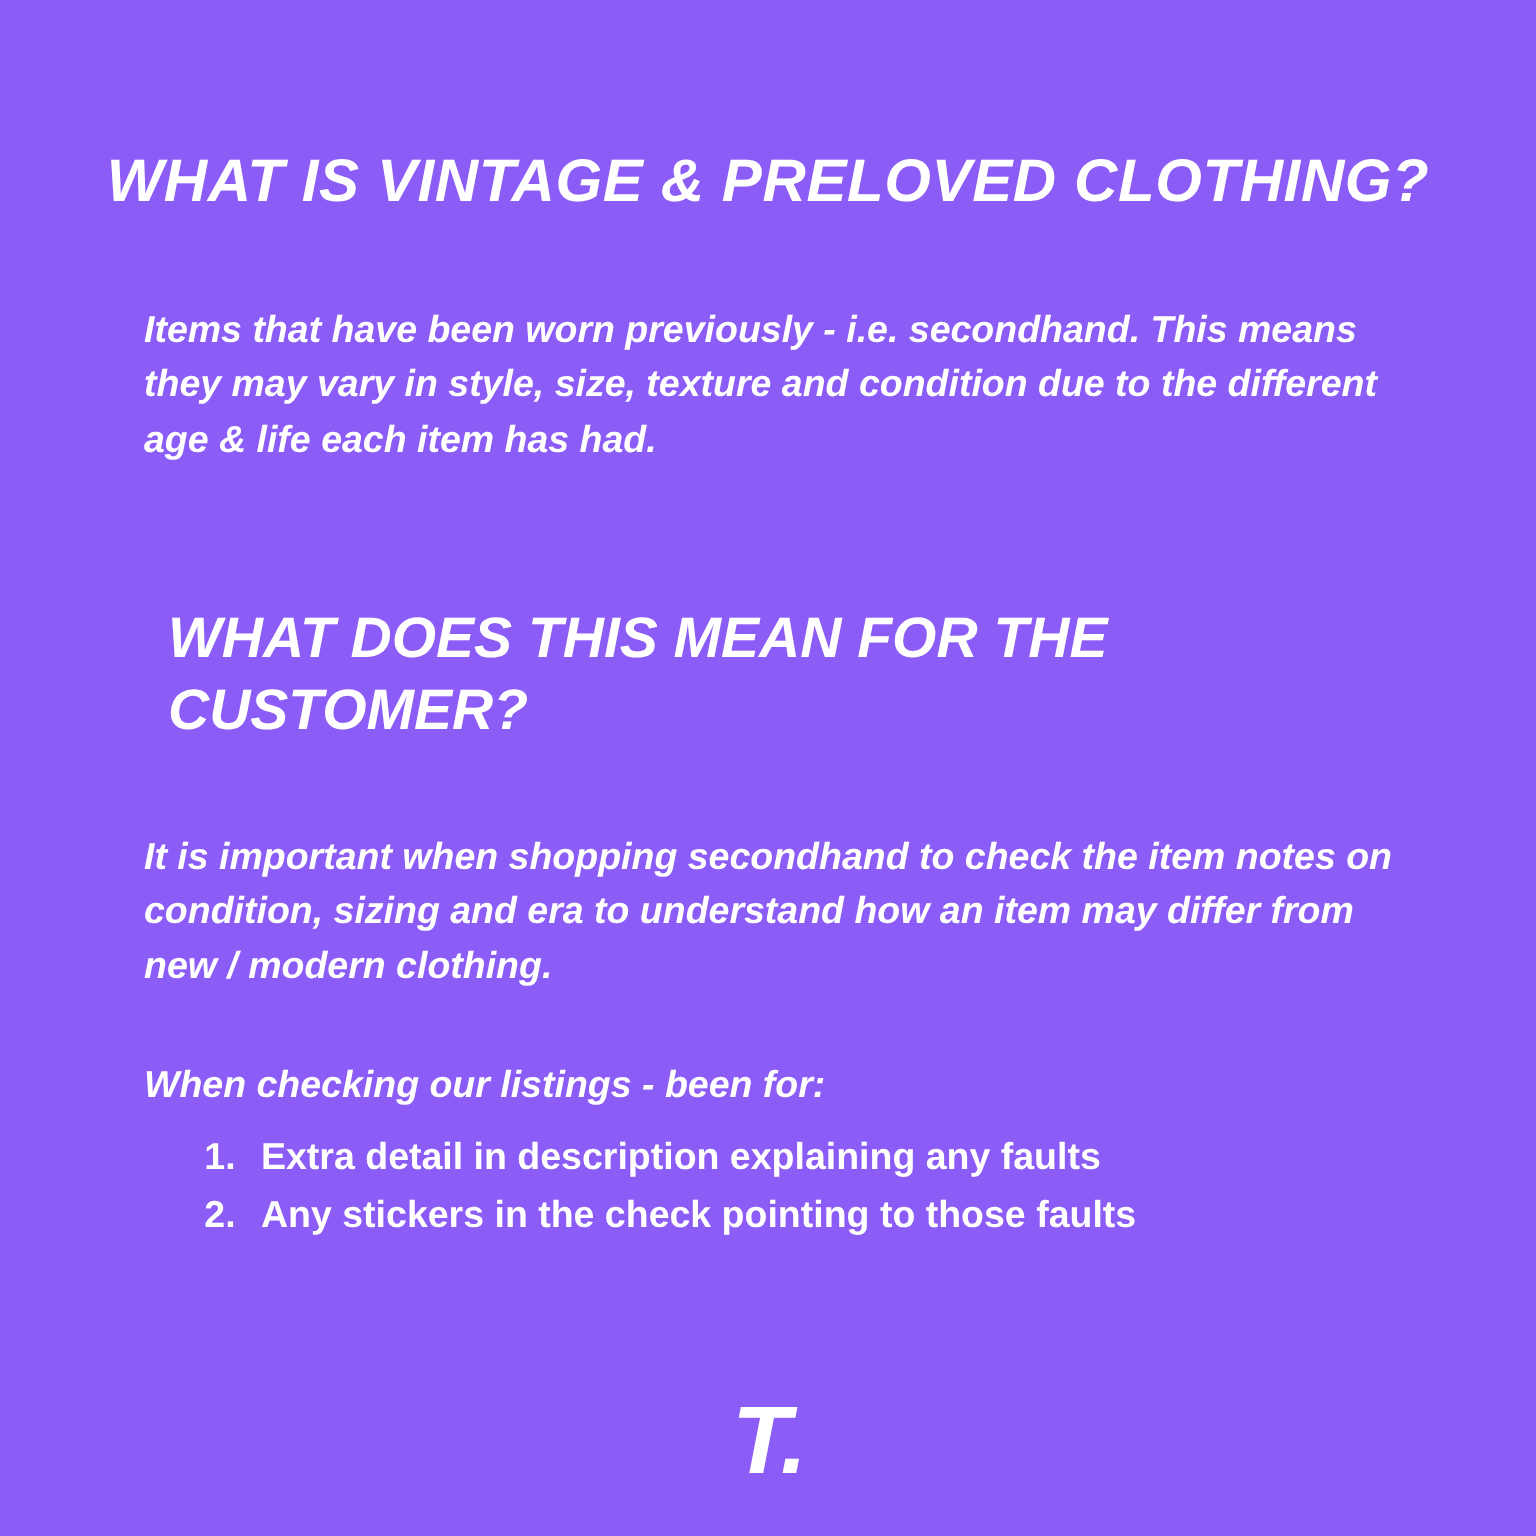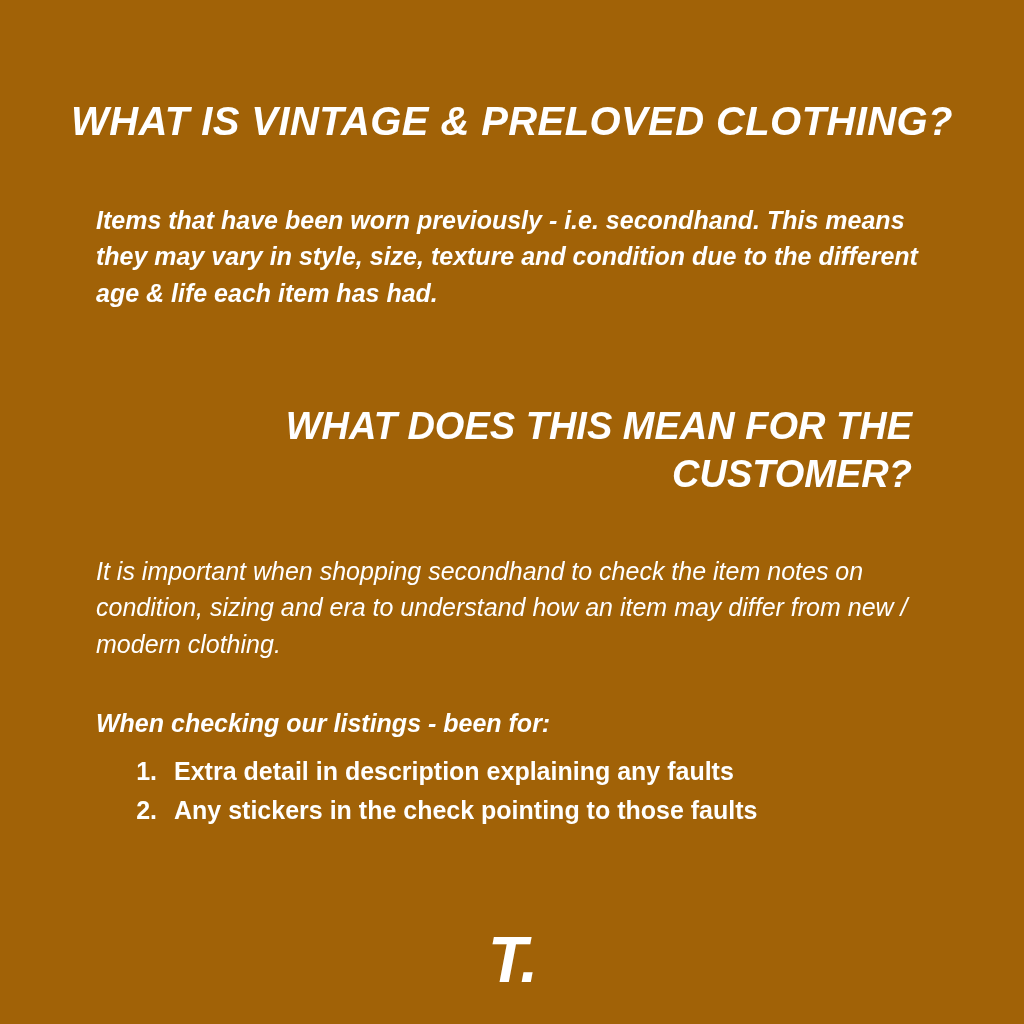--- a/index.html
+++ b/index.html
@@ -11,21 +11,21 @@
     height: 1024px;
     background: #000000;
     color: #ffffff;
     font-family: "Liberation Sans", sans-serif;
     overflow: hidden;
   }
   .page {
     position: relative;
     width: 1024px;
     height: 1024px;
-    background: #a16207;
+    background: #8b5cf6;
     box-sizing: border-box;
   }
   .heading-main {
     position: absolute;
     left: 0;
     top: 72px;
     width: 1024px;
     text-align: center;
     font-size: 40px;
     font-weight: bold;
@@ -44,35 +44,35 @@
     font-style: italic;
     line-height: 1.45;
     color: #ffffff;
     margin-top: 12px;
   }
   .heading-second {
     position: absolute;
     left: 112px;
     top: 375px;
     width: 800px;
-    text-align: right;
+    text-align: left;
     font-size: 38px;
     font-weight: bold;
     font-style: italic;
     line-height: 1.25;
     color: #ffffff;
     margin-top: 28px;
   }
   .para-2 {
     position: absolute;
     left: 96px;
     top: 528px;
     width: 840px;
     font-size: 25px;
-    font-weight: normal;
+    font-weight: bold;
     font-style: italic;
     line-height: 1.45;
     color: #ffffff;
   }
   .para-3 {
     position: absolute;
     left: 96px;
     top: 680px;
     width: 840px;
     font-size: 25px;

